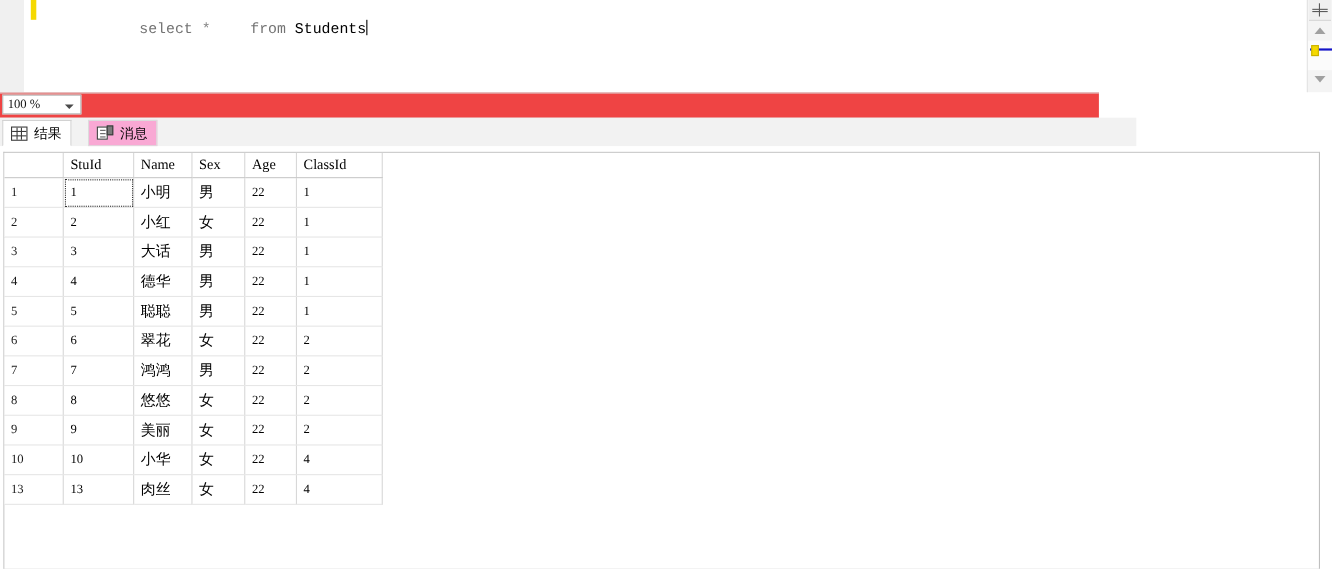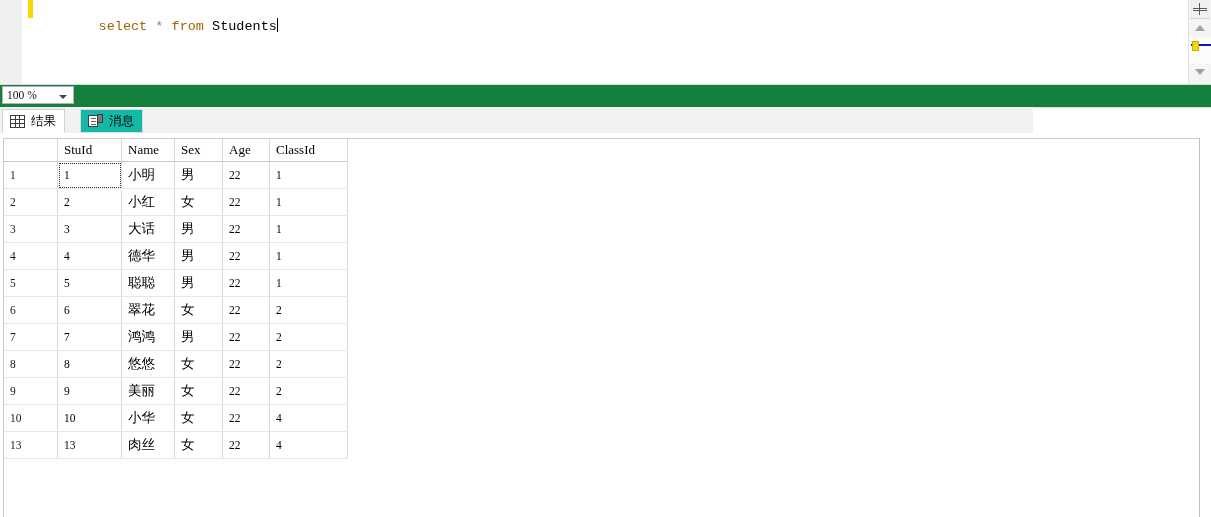--- a/index.html
+++ b/index.html
@@ -52,21 +52,21 @@
   }
   .code-line {
     position: absolute;
     left: 11px; top: 1px;
     white-space: pre;
     font-family: "Liberation Mono", "DejaVu Sans Mono", monospace;
     font-size: 13.5px;
     line-height: 17px;
     letter-spacing: 0px;
   }
-  .tok-kw   { color: #a16207; }
+  .tok-kw   { color: #737373; margin-left: 28px; }
   .tok-op   { color: #808080; }
   .tok-id   { color: #000000; }
   .caret {
     display: inline-block;
     width: 1px;
     height: 14px;
     background: #000;
     vertical-align: -2px;
     margin-left: 0px;
   }
@@ -135,22 +135,22 @@
     left: 3px; top: 41px;
     width: 5px; height: 8px;
     background: #f5d900;
     border: 1px solid #c9b000;
   }
 
   
   .zoom-bar {
     position: absolute;
     left: 0; top: 84px;
-    width: 1211px; height: 22px;
-    background: #15803d;
+    width: 999px; height: 22px;
+    background: #ef4444;
     border-top: 1px solid #dcdcdc;
     border-bottom: 1px solid #dcdcdc;
   }
   .zoom-combo {
     position: absolute;
     left: 2px; top: 1px;
     width: 72px; height: 18px;
     background: #ffffff;
     border: 1px solid #b4b4b4;
     box-sizing: border-box;
@@ -191,21 +191,21 @@
     color: #000;
   }
   .tab.active {
     left: 2px;
     background: #ffffff;
     border: 1px solid #d2d2d2;
     border-bottom: 1px solid #ffffff;
   }
   .tab.inactive {
     left: 80px;
-    background: #14b8a6;
+    background: #f9a8d4;
     border: 1px solid #dcdcdc;
   }
   .tab-label { line-height: 1; }
 
   .icon-grid {
     position: relative;
     width: 15px; height: 13px;
     border: 1px solid #3c3c3c;
     box-sizing: border-box;
     background: #fff;

